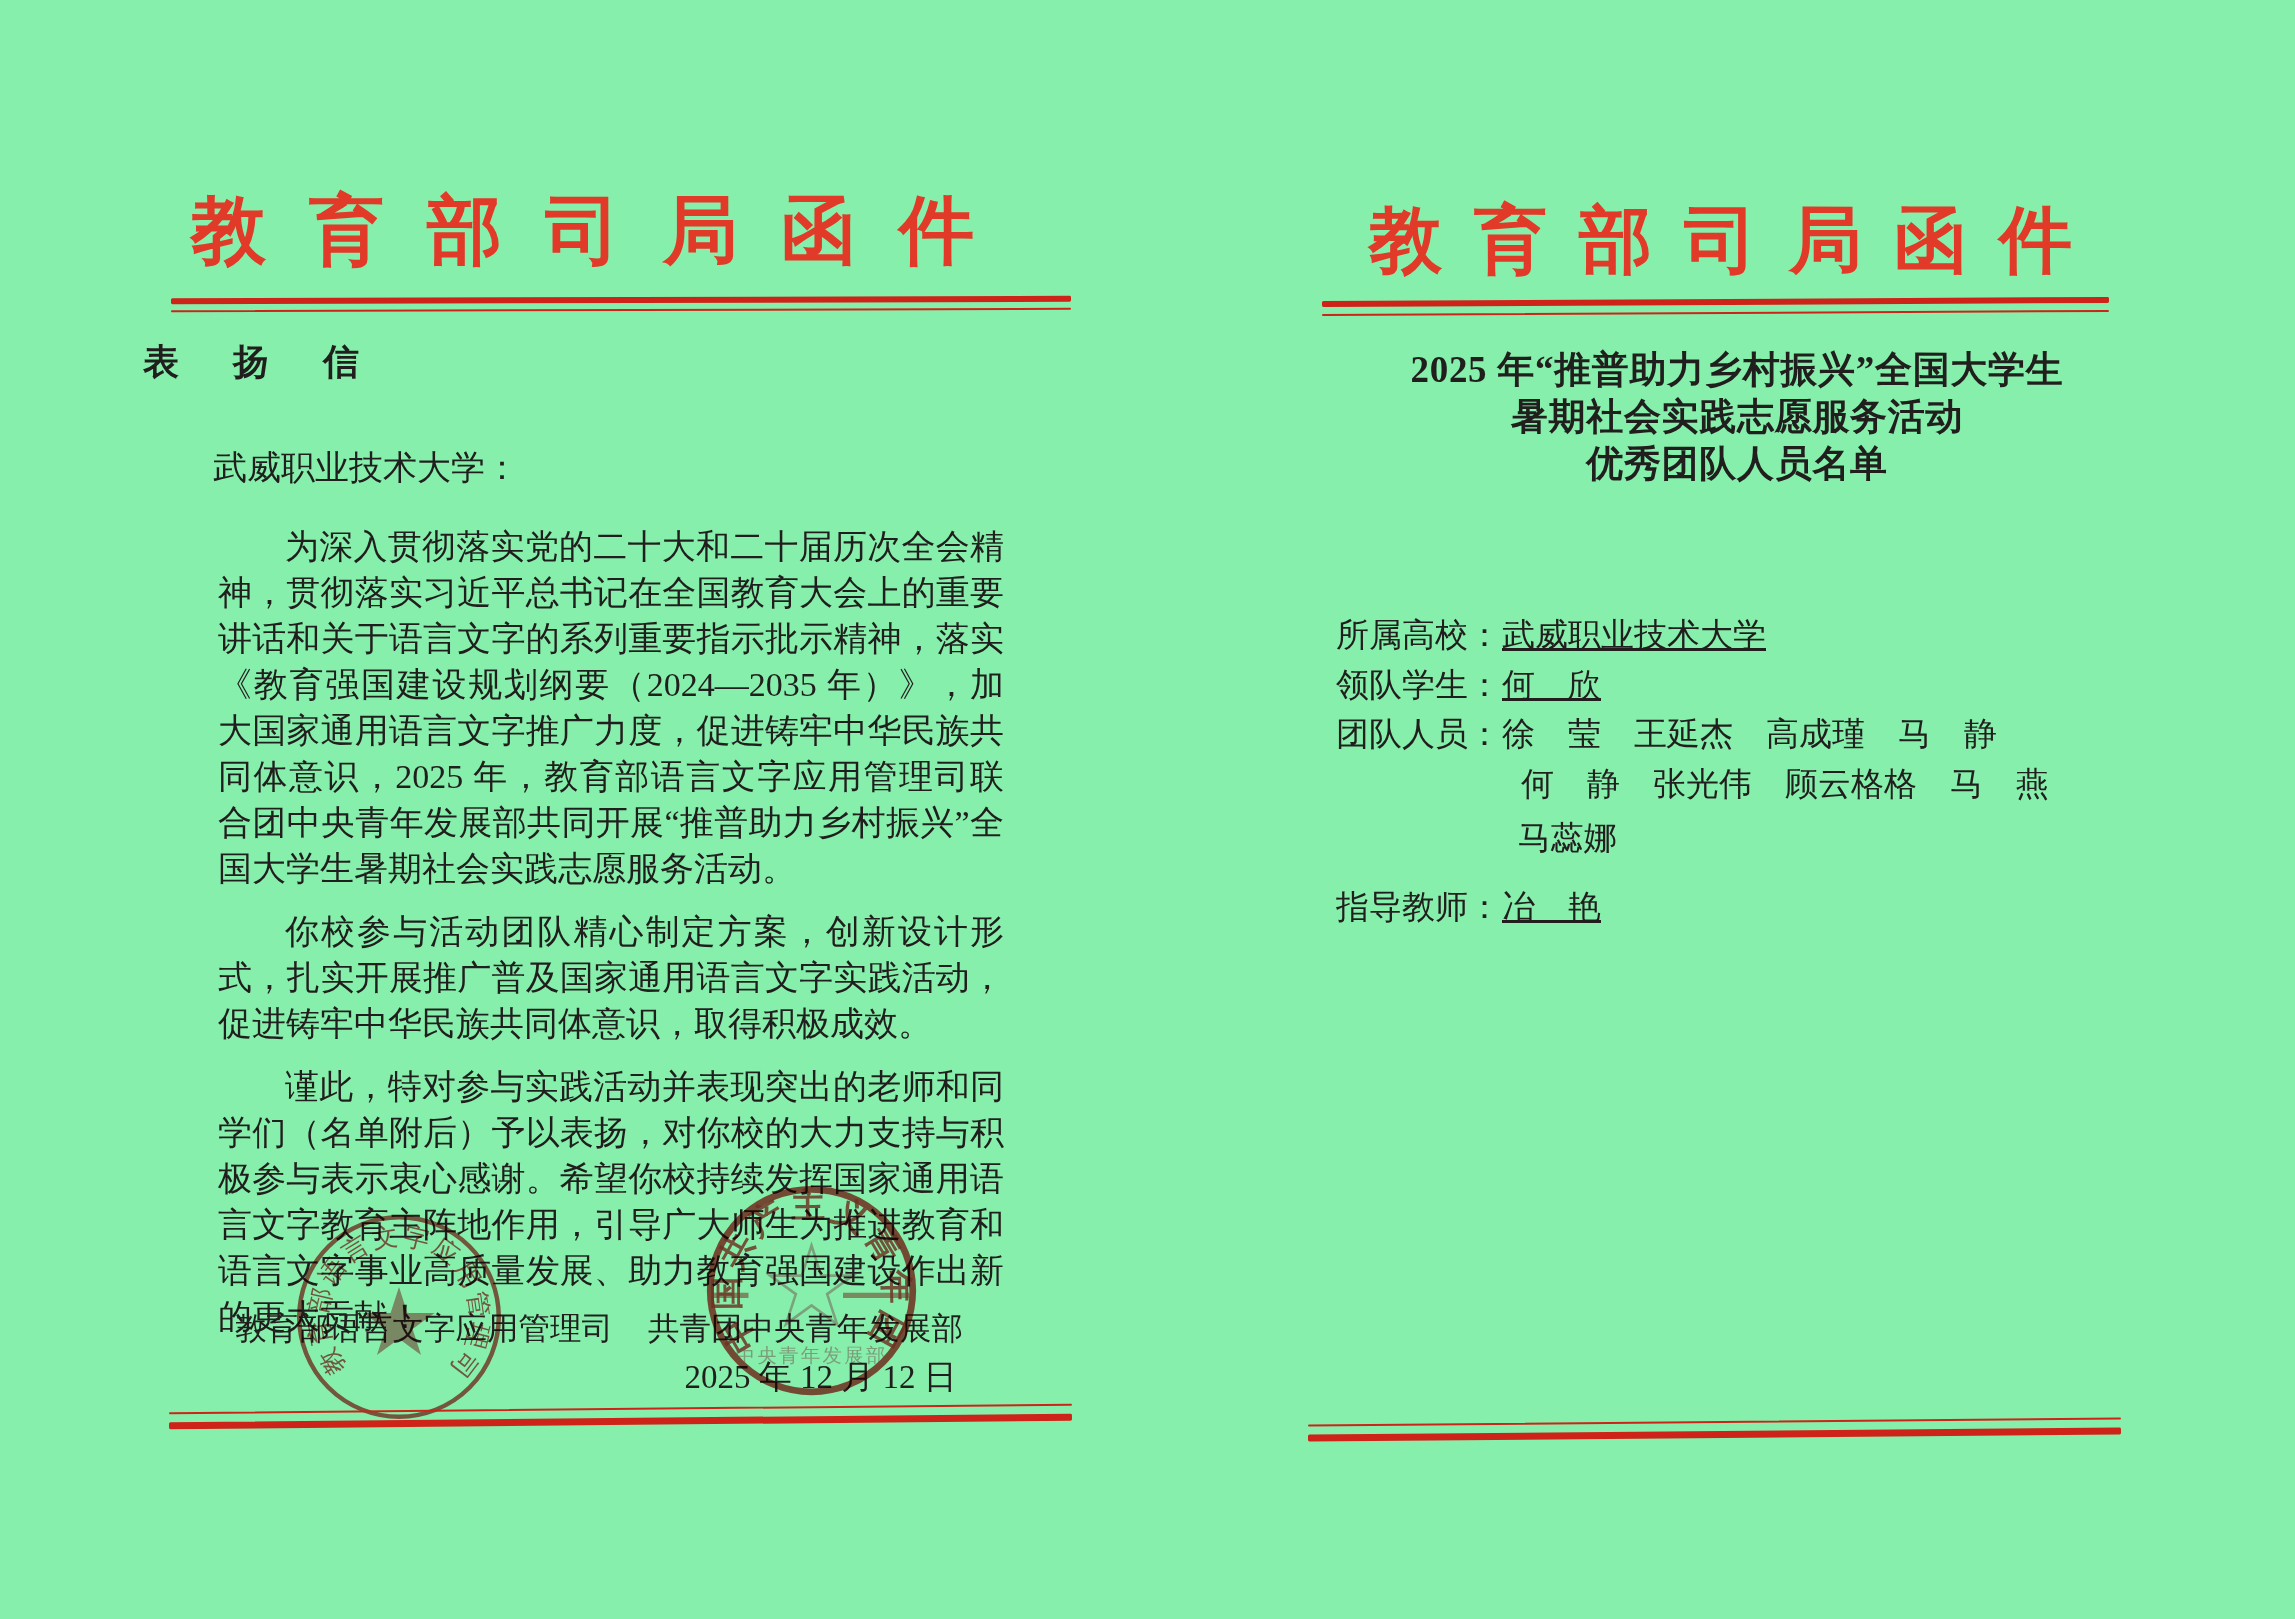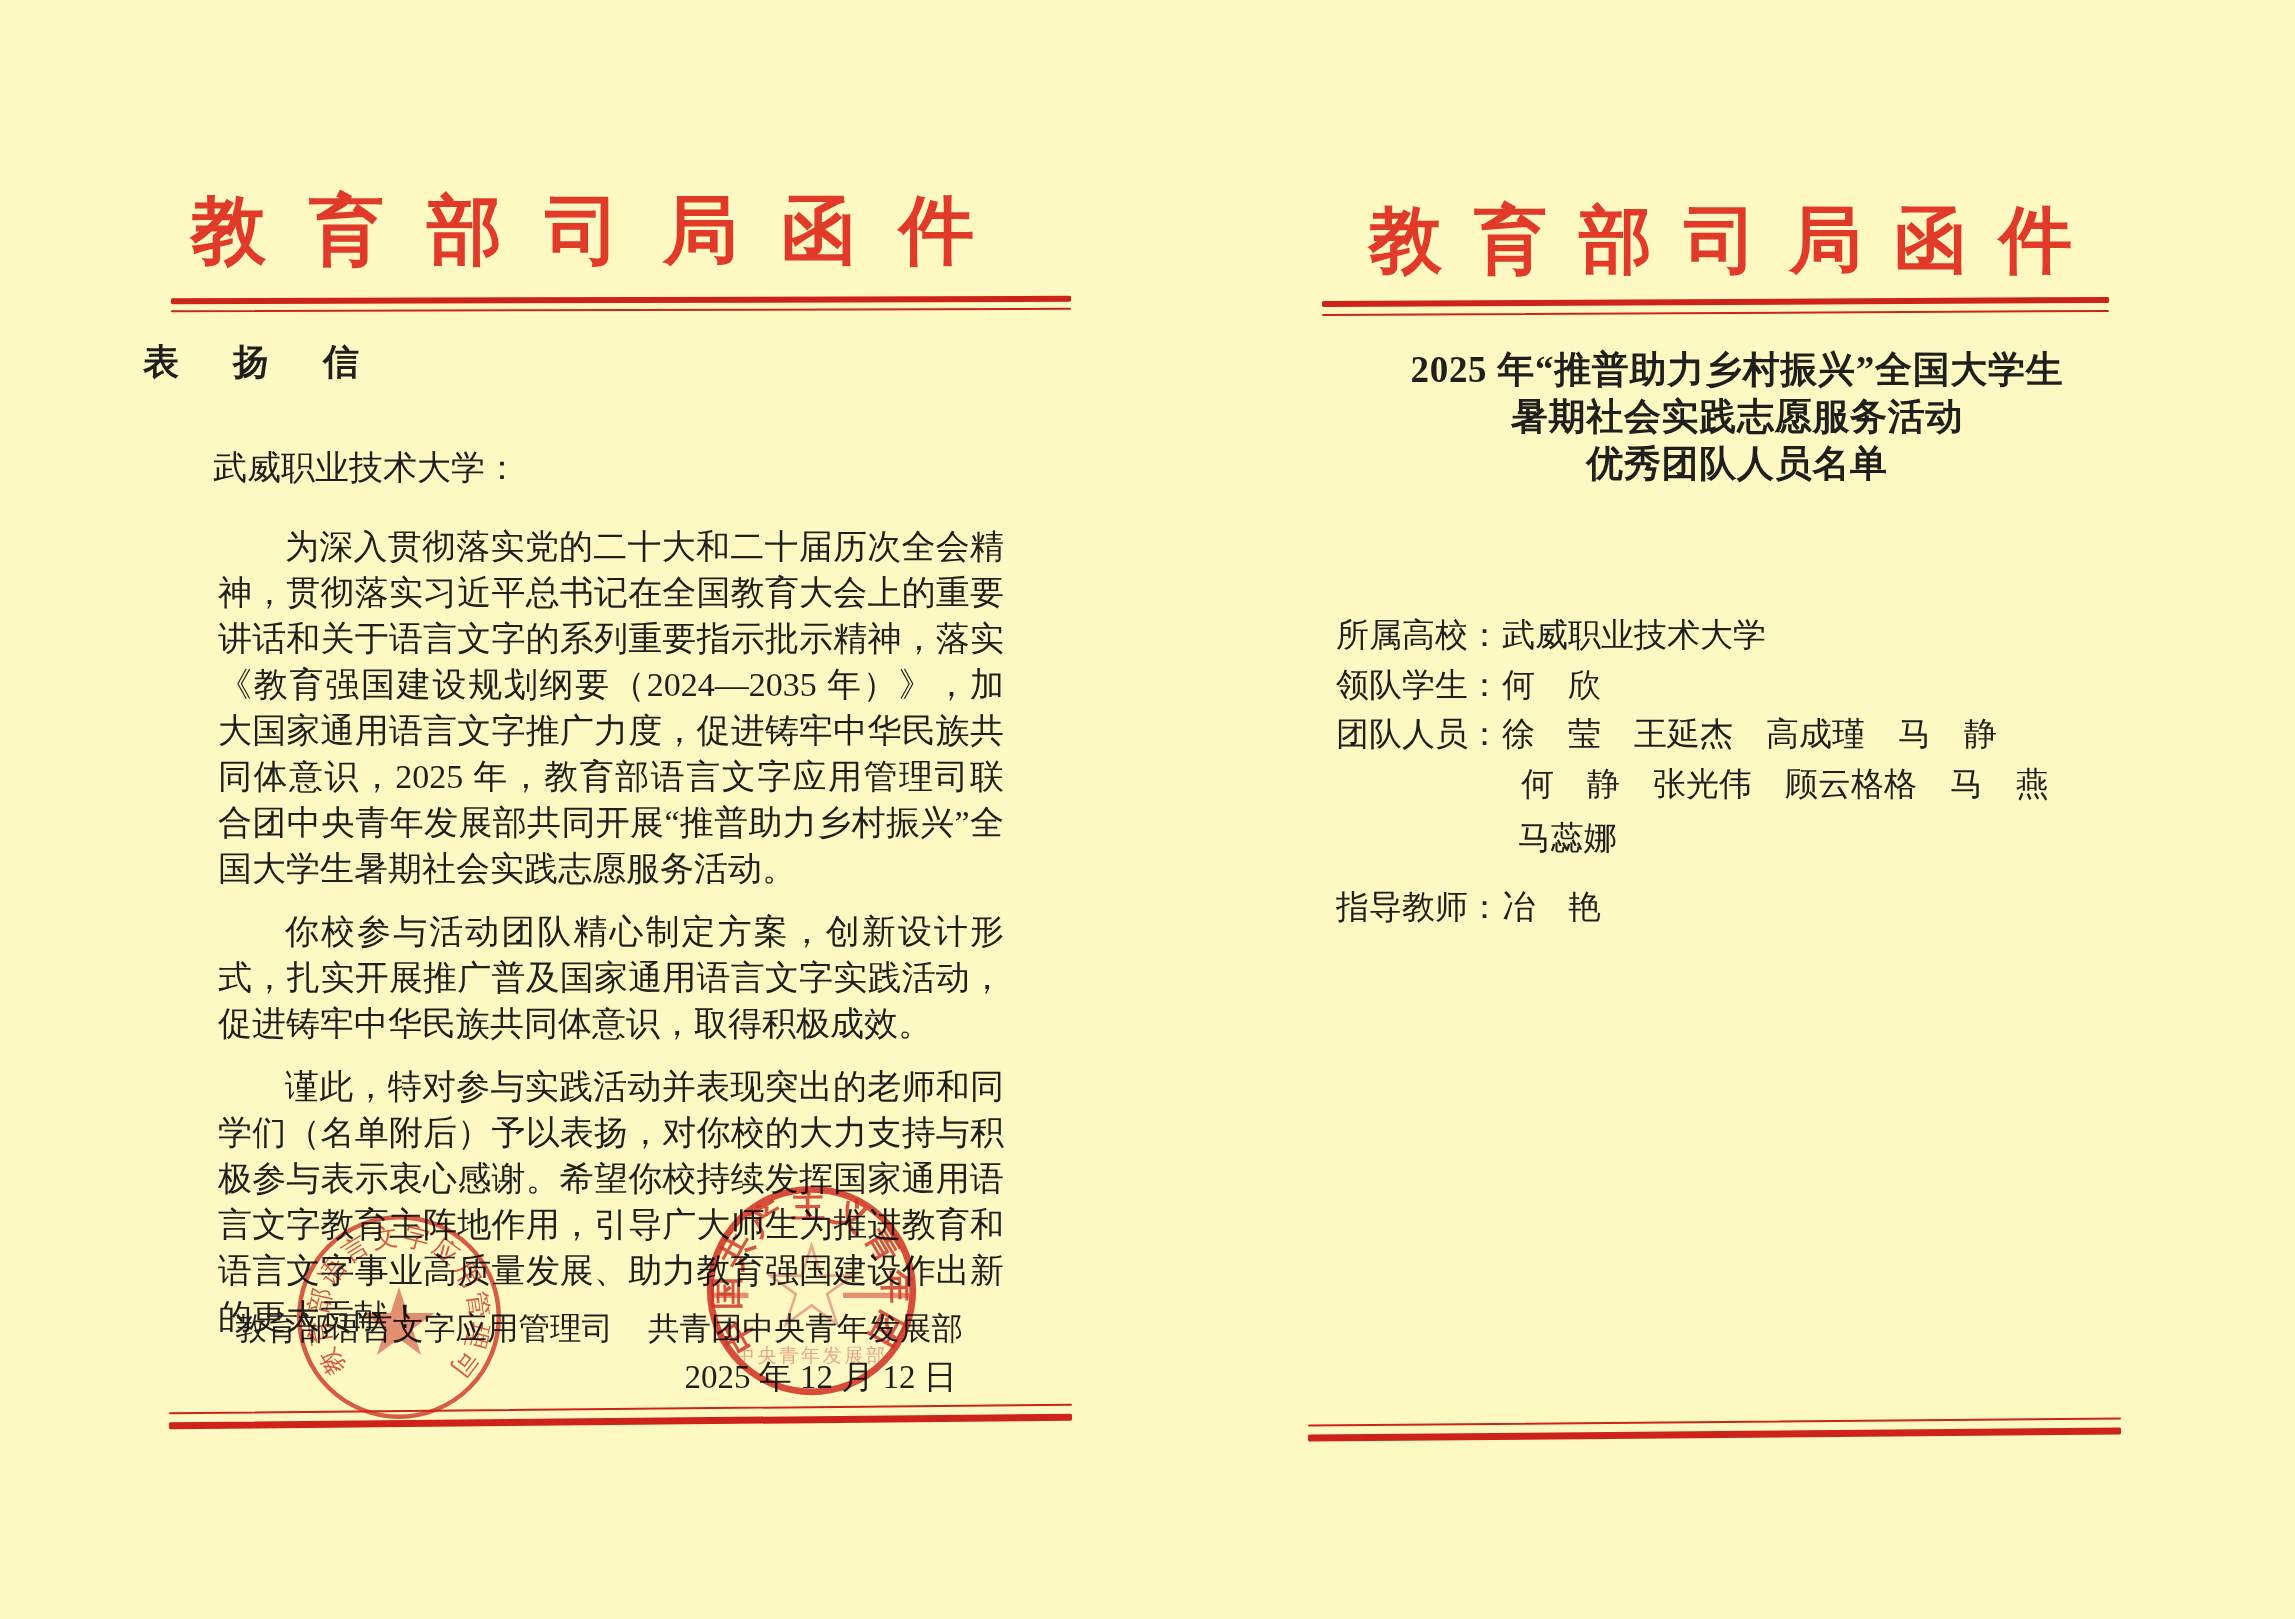--- a/index.html
+++ b/index.html
@@ -1,18 +1,18 @@
 <!DOCTYPE html>
 <html style="font-size:12px"><head>
 <meta charset="utf-8">
 <style>
   html,body{margin:0;padding:0;background:#e8e6e1;}
   .canvas{
     position:relative;width:2295px;height:1619px;overflow:hidden;
-    background:#fef9c3;
+    background:#86efac;
     font-family:"Liberation Serif","DejaVu Serif",serif;
     color:#211f1d;
   }
   .abs{position:absolute;}
 
   
   .masthead{
     font-weight:700;white-space:nowrap;line-height:1;
     color:#e23a28;
   }
@@ -52,21 +52,21 @@
   .stamp.s-right{left:705px;top:1184px;}
 
   
   .doc-title{
     left:1319px;top:346px;width:836px;text-align:center;
     font-size:37px;font-weight:700;line-height:47px;letter-spacing:0.7px;
   }
   .r-fields{left:1336px;top:618px;width:870px;font-size:33px;}
   .rrow{display:flex;align-items:flex-start;margin-bottom:15.7px;line-height:34px;}
   .rlabel{flex:0 0 166px;white-space:nowrap;}
-  .rvalue{white-space:nowrap;}
+  .rvalue{white-space:nowrap;text-decoration:underline;}
   .team-col .team-row{white-space:nowrap;margin-bottom:15.7px;}
   .team-col .team-row:nth-child(2){margin-left:19px;margin-bottom:19.5px;}
   .team-col .team-row:nth-child(3){margin-left:15.7px;margin-bottom:19.5px;}
 </style>
 </head>
 <body>
 
 <div class="canvas">
 
   <div class="abs masthead l">教育部司局函件</div>

